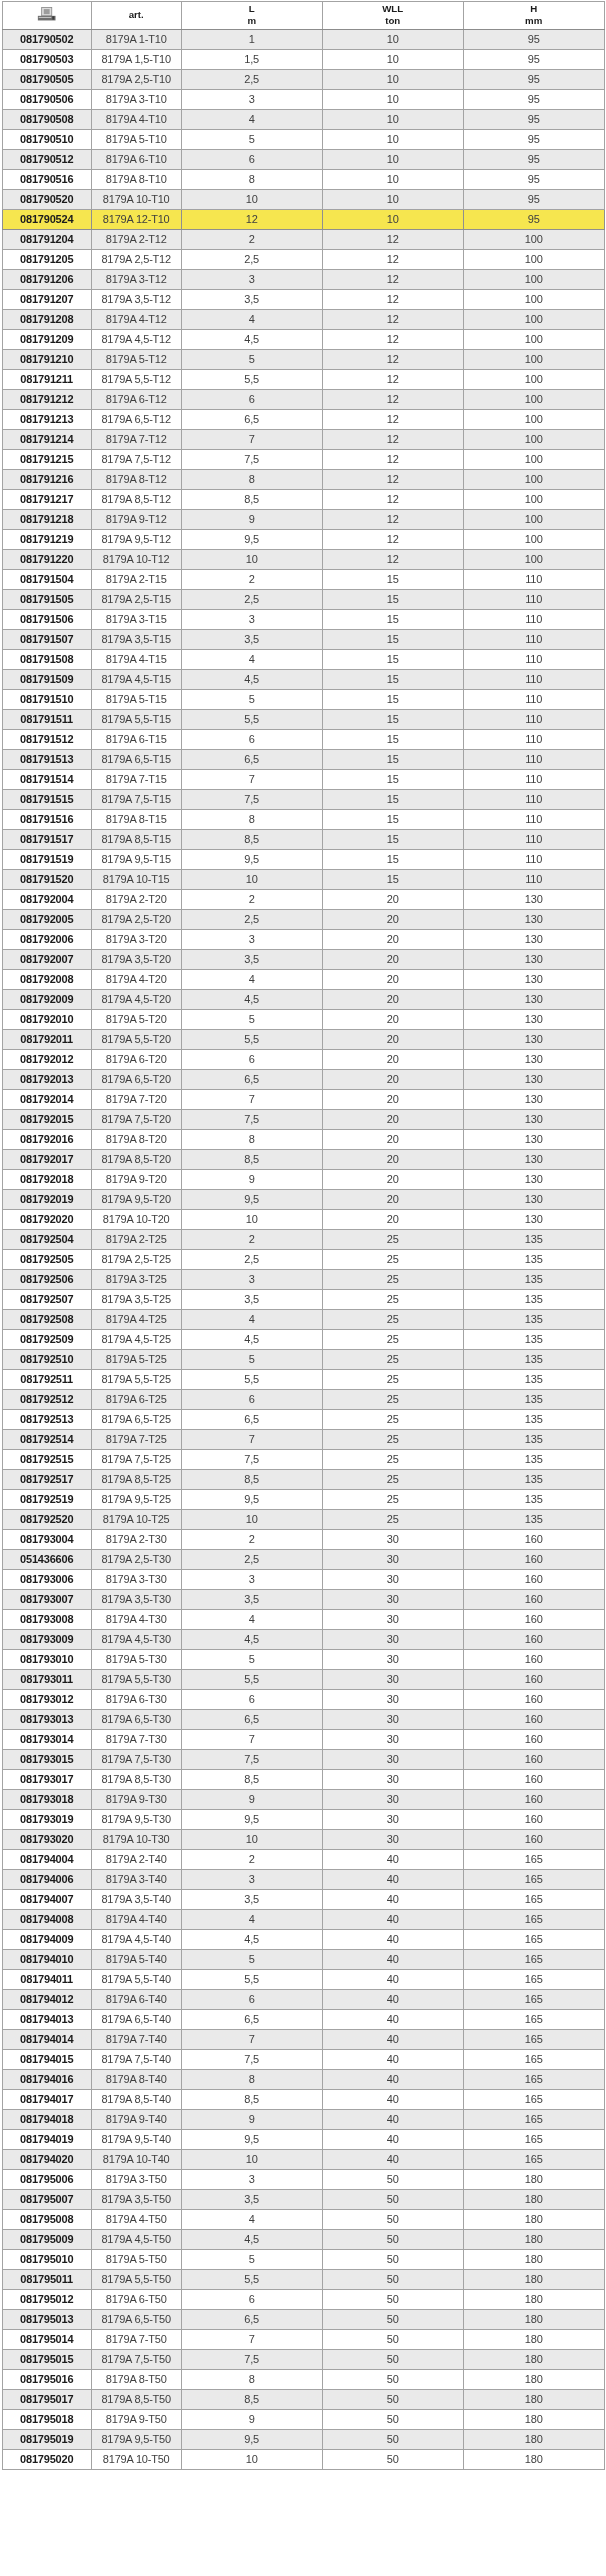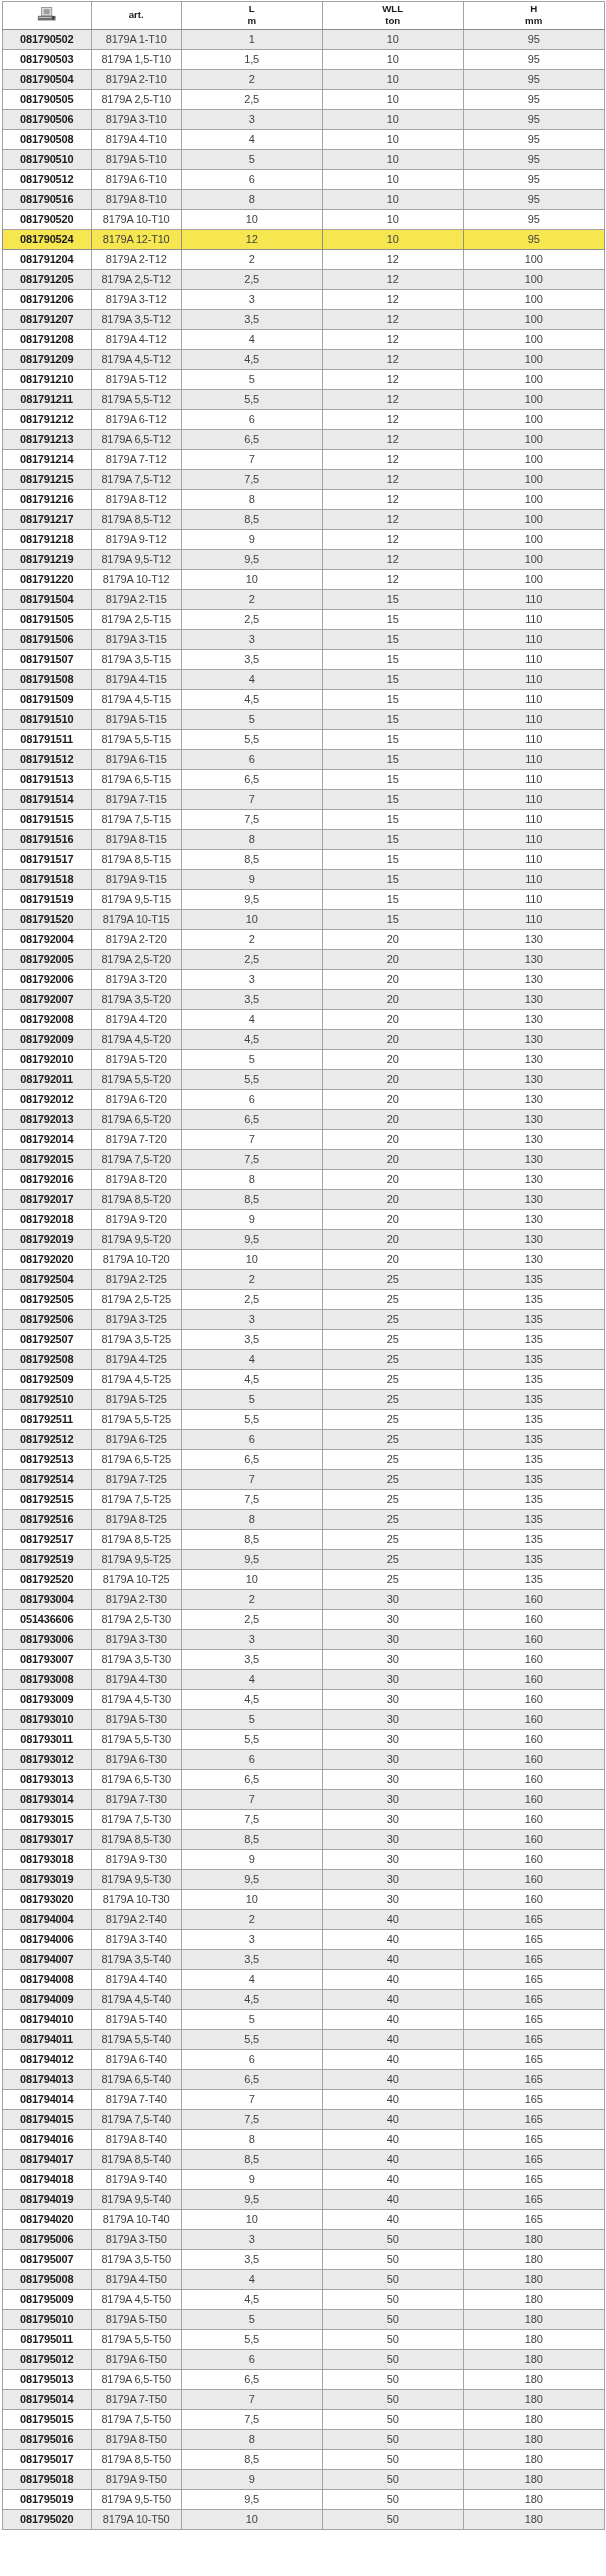--- a/index.html
+++ b/index.html
@@ -75,27 +75,20 @@
           <td>95</td>
         </tr>
         <tr>
           <td class="code">081790503</td>
           <td>8179A 1,5-T10</td>
           <td>1,5</td>
           <td>10</td>
           <td>95</td>
         </tr>
         <tr>
-          <td class="code">081790504</td>
-          <td>8179A 2-T10</td>
-          <td>2</td>
-          <td>10</td>
-          <td>95</td>
-        </tr>
-        <tr>
           <td class="code">081790505</td>
           <td>8179A 2,5-T10</td>
           <td>2,5</td>
           <td>10</td>
           <td>95</td>
         </tr>
         <tr>
           <td class="code">081790506</td>
           <td>8179A 3-T10</td>
           <td>3</td>
@@ -355,27 +348,20 @@
           <td>110</td>
         </tr>
         <tr>
           <td class="code">081791517</td>
           <td>8179A 8,5-T15</td>
           <td>8,5</td>
           <td>15</td>
           <td>110</td>
         </tr>
         <tr>
-          <td class="code">081791518</td>
-          <td>8179A 9-T15</td>
-          <td>9</td>
-          <td>15</td>
-          <td>110</td>
-        </tr>
-        <tr>
           <td class="code">081791519</td>
           <td>8179A 9,5-T15</td>
           <td>9,5</td>
           <td>15</td>
           <td>110</td>
         </tr>
         <tr>
           <td class="code">081791520</td>
           <td>8179A 10-T15</td>
           <td>10</td>
@@ -575,27 +561,20 @@
           <td class="code">081792514</td>
           <td>8179A 7-T25</td>
           <td>7</td>
           <td>25</td>
           <td>135</td>
         </tr>
         <tr>
           <td class="code">081792515</td>
           <td>8179A 7,5-T25</td>
           <td>7,5</td>
-          <td>25</td>
-          <td>135</td>
-        </tr>
-        <tr>
-          <td class="code">081792516</td>
-          <td>8179A 8-T25</td>
-          <td>8</td>
           <td>25</td>
           <td>135</td>
         </tr>
         <tr>
           <td class="code">081792517</td>
           <td>8179A 8,5-T25</td>
           <td>8,5</td>
           <td>25</td>
           <td>135</td>
         </tr>

